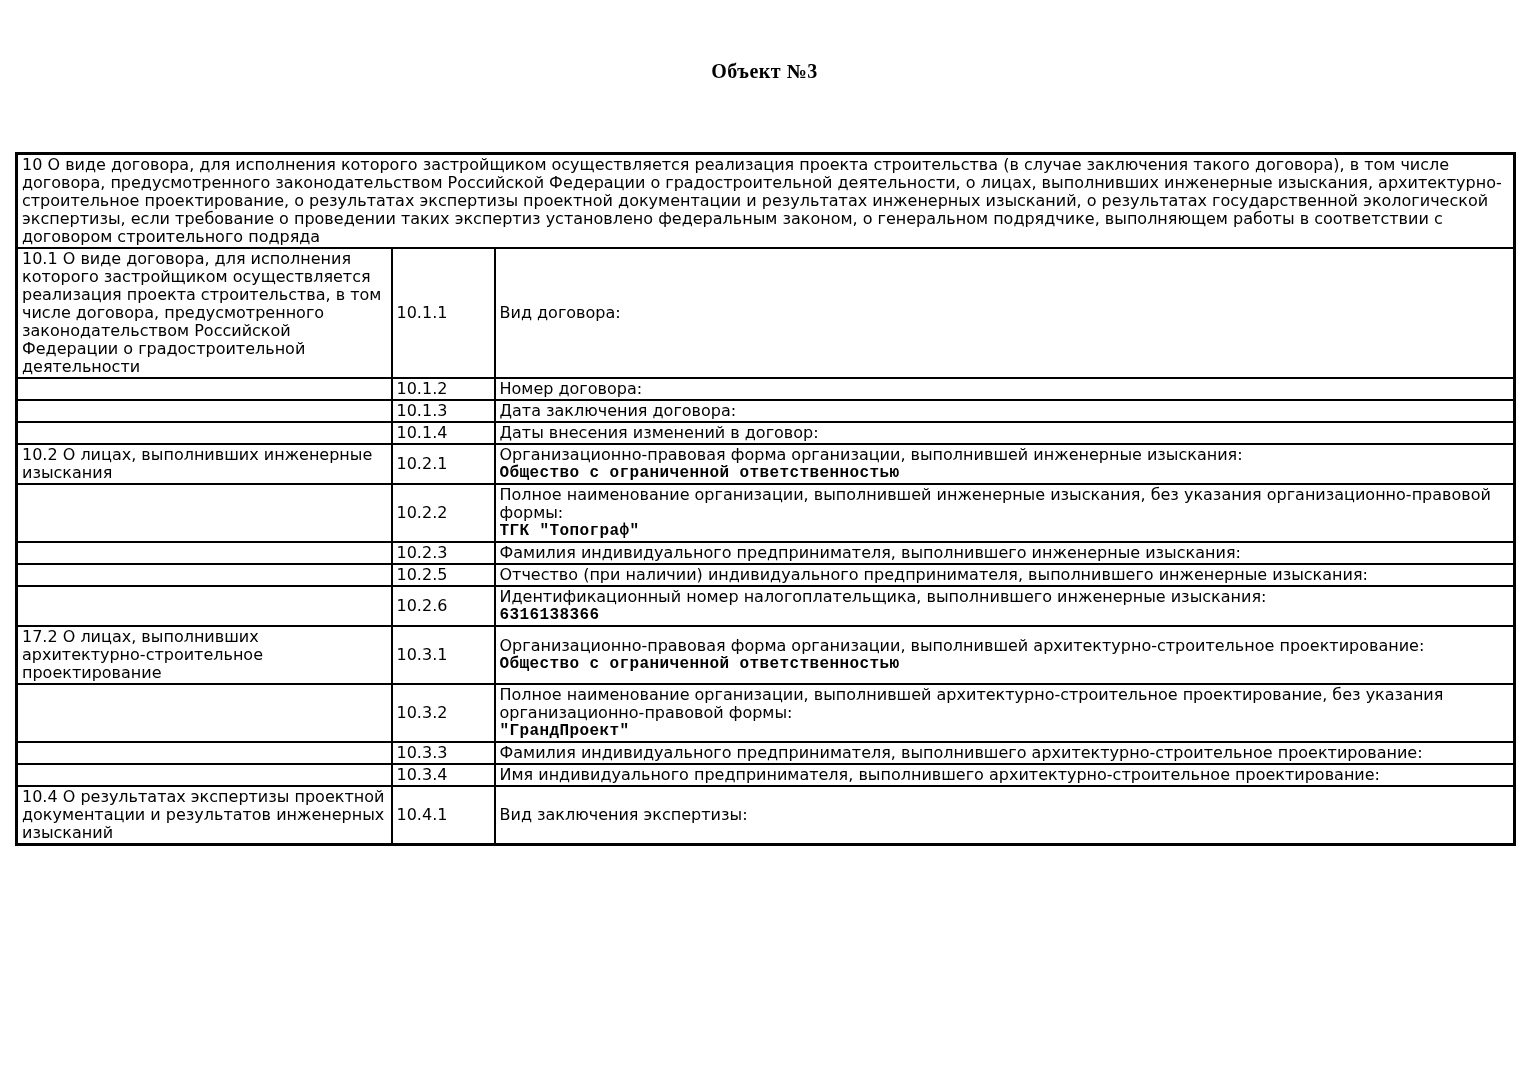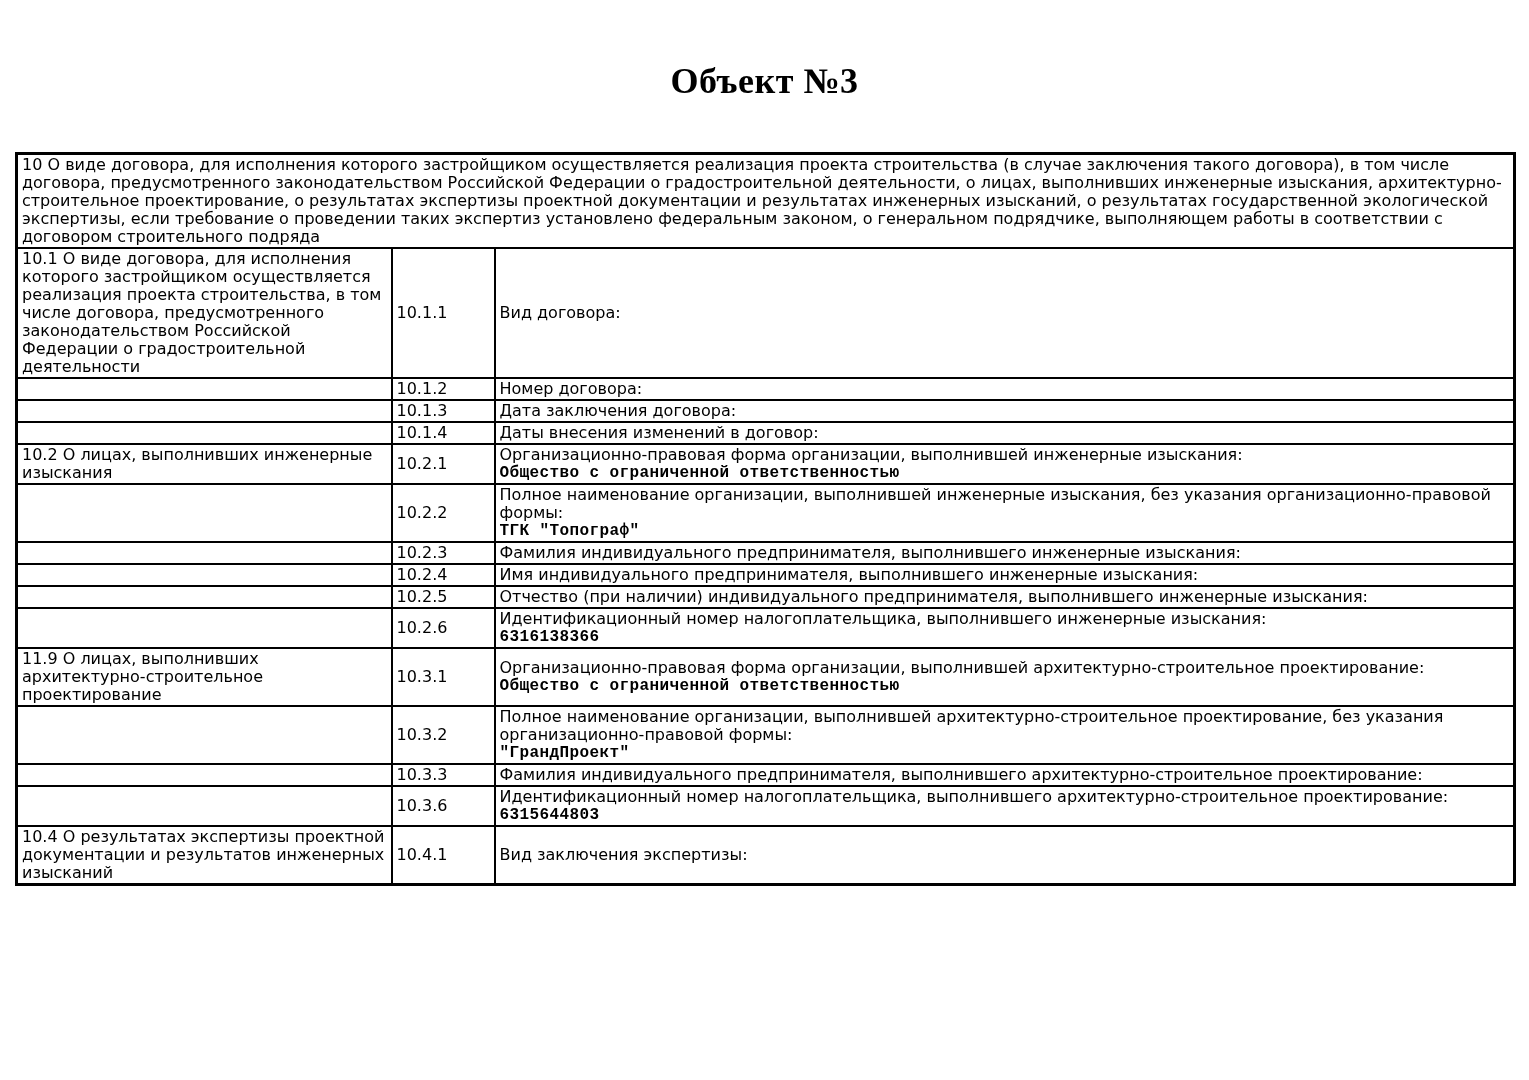--- a/index.html
+++ b/index.html
@@ -5,21 +5,21 @@
   * { margin: 0; padding: 0; box-sizing: border-box; }
   html, body {
     width: 1529px; height: 1080px;
     background: #ffffff; color: #000000;
     font-family: "DejaVu Sans", sans-serif;
     overflow: hidden;
   }
   .title {
     text-align: center;
     font-family: "Liberation Serif", serif;
-    font-size: 36px;
+    font-size: 20px;
     font-weight: bold;
     padding-top: 60px;
     letter-spacing: 0.5px;
   }
   table.info-table {
     position: absolute;
     left: 15px; top: 152px;
     width: 1498px;
     border-collapse: collapse;
     table-layout: fixed;
@@ -118,49 +118,41 @@
 
     <tr>
       <td class="sec-cell"></td>
       <td class="code-cell">10.2.3</td>
       <td class="field-cell">
         <div class="field-label">Фамилия индивидуального предпринимателя, выполнившего инженерные изыскания:</div>
 
       </td>
     </tr>
 
-    <tr>
-      <td class="sec-cell"></td>
-      <td class="code-cell">10.2.4</td>
-      <td class="field-cell">
-        <div class="field-label">Имя индивидуального предпринимателя, выполнившего инженерные изыскания:</div>
-
-      </td>
-    </tr>
 
     <tr>
       <td class="sec-cell"></td>
       <td class="code-cell">10.2.5</td>
       <td class="field-cell">
         <div class="field-label">Отчество (при наличии) индивидуального предпринимателя, выполнившего инженерные изыскания:</div>
 
       </td>
     </tr>
 
     <tr>
       <td class="sec-cell"></td>
       <td class="code-cell">10.2.6</td>
       <td class="field-cell">
         <div class="field-label">Идентификационный номер налогоплательщика, выполнившего инженерные изыскания:</div>
         <div class="field-value">6316138366</div>
       </td>
     </tr>
 
     <tr>
-      <td class="sec-cell">11.9 О лицах, выполнивших архитектурно-строительное проектирование</td>
+      <td class="sec-cell">17.2 О лицах, выполнивших архитектурно-строительное проектирование</td>
       <td class="code-cell">10.3.1</td>
       <td class="field-cell">
         <div class="field-label">Организационно-правовая форма организации, выполнившей архитектурно-строительное проектирование:</div>
         <div class="field-value">Общество с ограниченной ответственностью</div>
       </td>
     </tr>
 
     <tr>
       <td class="sec-cell"></td>
       <td class="code-cell">10.3.2</td>
@@ -172,30 +164,30 @@
 
     <tr>
       <td class="sec-cell"></td>
       <td class="code-cell">10.3.3</td>
       <td class="field-cell">
         <div class="field-label">Фамилия индивидуального предпринимателя, выполнившего архитектурно-строительное проектирование:</div>
 
       </td>
     </tr>
 
+    <tr>
+      <td class="sec-cell"></td>
+      <td class="code-cell">10.3.4</td>
+      <td class="field-cell">
+        <div class="field-label">Имя индивидуального предпринимателя, выполнившего архитектурно-строительное проектирование:</div>
+
+      </td>
+    </tr>
 
 
-    <tr>
-      <td class="sec-cell"></td>
-      <td class="code-cell">10.3.6</td>
-      <td class="field-cell">
-        <div class="field-label">Идентификационный номер налогоплательщика, выполнившего архитектурно-строительное проектирование:</div>
-        <div class="field-value">6315644803</div>
-      </td>
-    </tr>
 
     <tr>
       <td class="sec-cell">10.4 О результатах экспертизы проектной документации и результатов инженерных изысканий</td>
       <td class="code-cell">10.4.1</td>
       <td class="field-cell">
         <div class="field-label">Вид заключения экспертизы:</div>
 
       </td>
     </tr>
 

